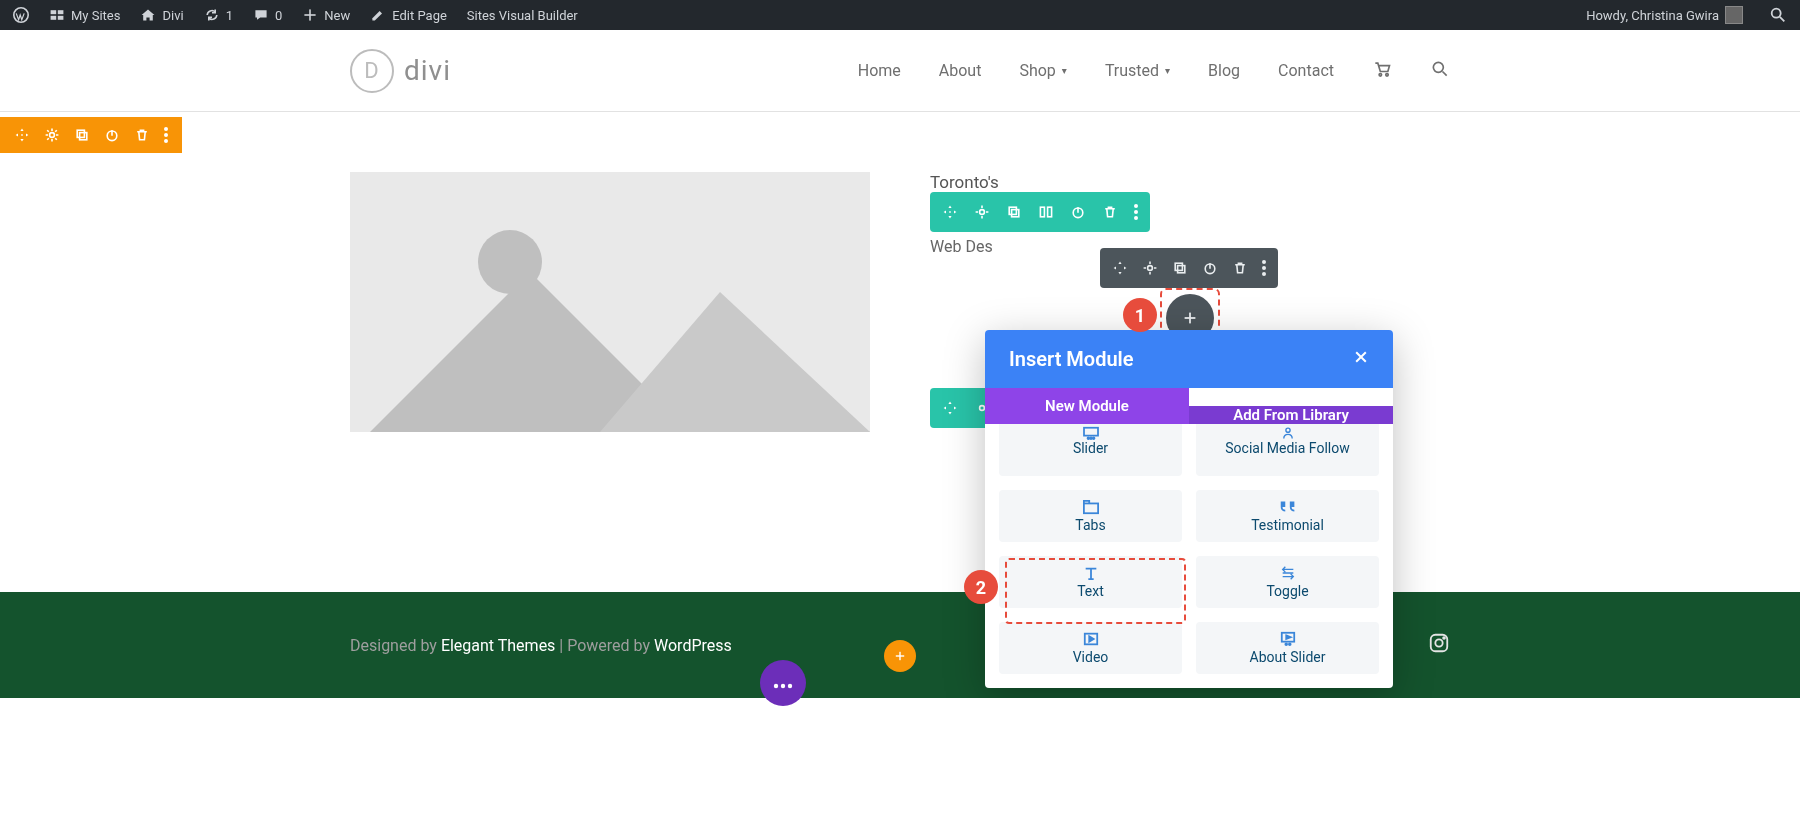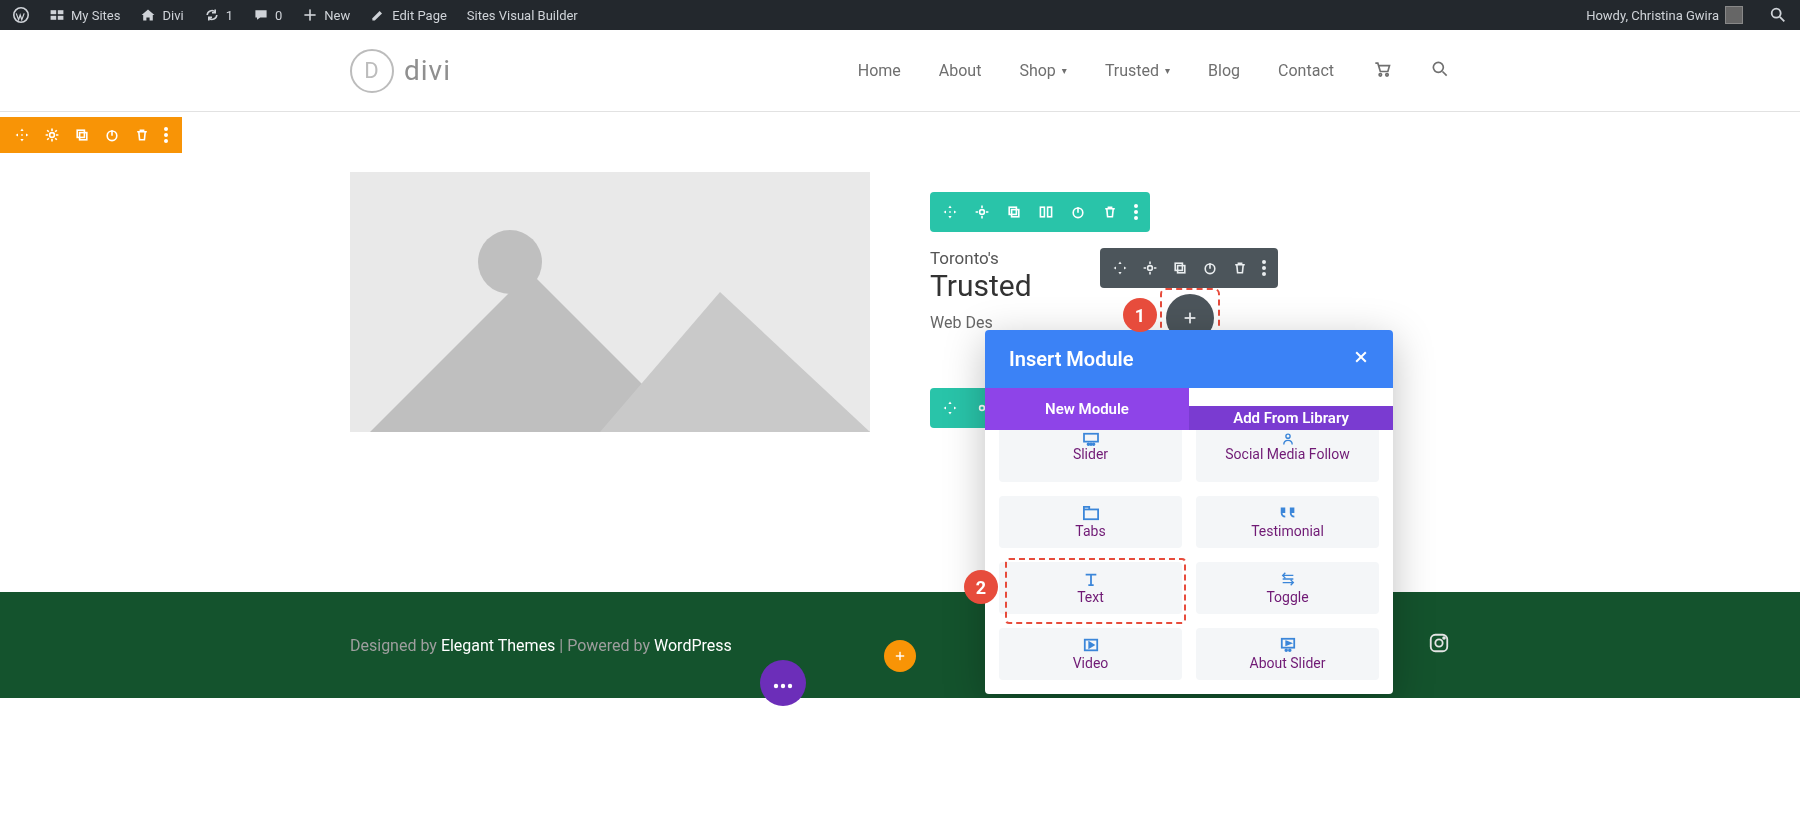--- a/index.html
+++ b/index.html
@@ -36,33 +36,33 @@
   
   .mod-toolbar { position:absolute; left:170px; top:76px; background:#4c555b; height:40px; border-radius:4px; display:inline-flex; align-items:center; padding:0 12px; gap:14px; color:#e9edef; z-index:20; }
   
   .add-circle { position:absolute; left:236px; top:122px; width:48px; height:48px; border-radius:50%; background:#4c555b; display:flex; align-items:center; justify-content:center; color:#e9edef; z-index:19; }
   .add-dotted { position:absolute; left:230px; top:116px; width:60px; height:56px; border:2px dashed #e74c3c; border-radius:6px; z-index:21; pointer-events:none; }
   
   .badge { position:absolute; width:34px; height:34px; border-radius:50%; background:#e74c3c; color:#fff; font-weight:700; font-size:18px; display:flex; align-items:center; justify-content:center; z-index:30; }
   .badge1 { left:193px; top:126px; }
   .badge2 { left:34px; top:398px; }
   
-  .hero-sub { font-size:17px; color:#555; margin-top:76px; }
+  .hero-sub { font-size:17px; color:#555; }
   .hero-title { font-size:30px; font-weight:400; color:#333; }
   .hero-sub2 { font-size:16px; color:#666; margin-top:10px; }
   
   .modal { position:absolute; left:55px; top:158px; width:408px; background:#fff; border-radius:4px; box-shadow:0 10px 40px rgba(0,0,0,.25); z-index:25; overflow:hidden; }
   .modal-head { background:#3b82f6; color:#fff; height:58px; display:flex; align-items:center; padding:0 24px; justify-content:space-between; }
   .modal-title { font-size:20px; font-weight:600; }
-  .modal-tabs { display:flex; height:42px; }
+  .modal-tabs { display:flex; height:36px; }
   .modal-tab { flex:1; display:flex; align-items:center; justify-content:center; font-size:15px; font-weight:600; cursor:pointer; }
   .modal-tab.active { background:#8e44e8; color:#fff; }
   .modal-tab.inactive { background:#7a3bd1; color:#fff;margin-top:18px; }
   .modal-body { padding:0 14px 14px 14px; display:grid; grid-template-columns:1fr 1fr; gap:14px; max-height:280px; overflow:hidden; }
-  .mod-item { background:#f4f6f8; border-radius:4px; height:52px; display:flex; flex-direction:column; align-items:center; justify-content:center; gap:2px; cursor:pointer; font-size:14px; color:#701a75; }
+  .mod-item { background:#f4f6f8; border-radius:4px; height:52px; display:flex; flex-direction:column; align-items:center; justify-content:center; gap:2px; cursor:pointer; font-size:14px; color:#0c4a6e; }
   .mod-item svg { color:#3b86d9; }
   .mod-item.partial-top { height:52px; border-top-left-radius:0; border-top-right-radius:0; justify-content:flex-start; padding-top:4px; gap:0px; }
   .mod-item.partial-top svg { margin-top:-2px; }
   .text-dotted { position:absolute; left:75px; top:386px; width:181px; height:66px; border:2px dashed #e74c3c; border-radius:4px; z-index:28; pointer-events:none; }
   
   .footer { background:#14532d; color:#9e9e9e; height:106px; display:flex; align-items:center; margin-top:0px; }
   .footer .container { display:flex; align-items:center; }
   .footer a { color:#fff; }
   .footer-social { margin-left:auto; color:#e5e5e5; display:flex; gap:20px; }
   .add-section-btn { position:absolute; left:50%; top:528px; transform:translateX(-50%); width:32px; height:32px; border-radius:50%; background:#f89406; color:#fff; display:flex; align-items:center; justify-content:center; z-index:6; }

